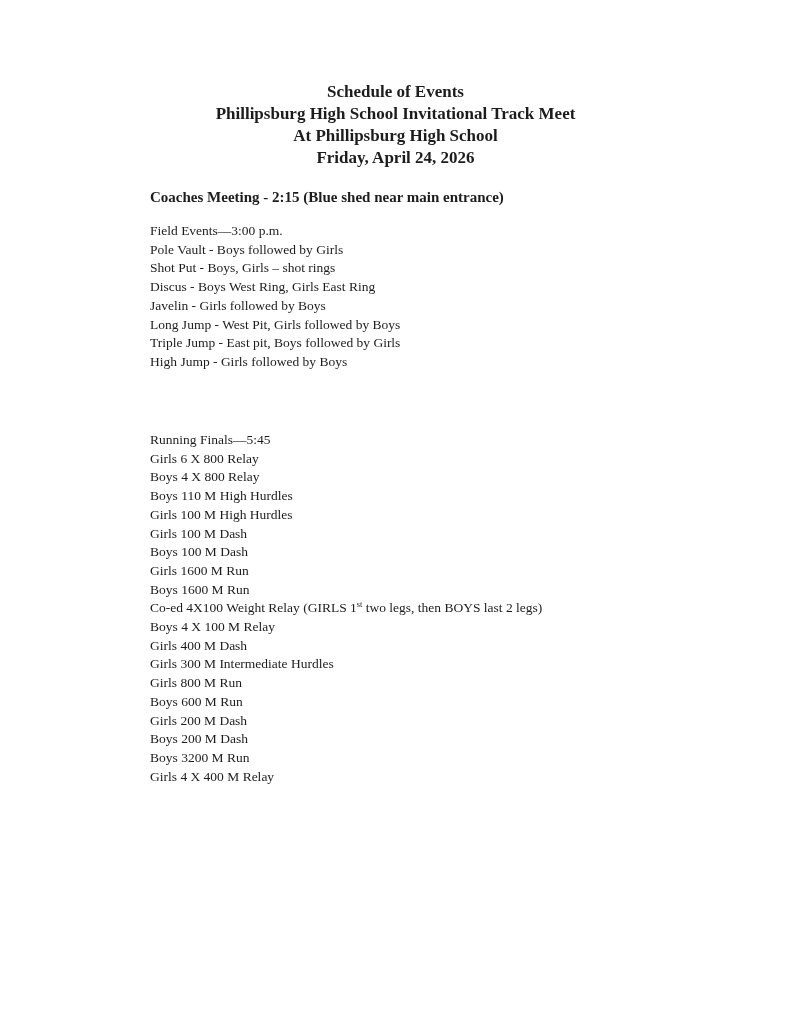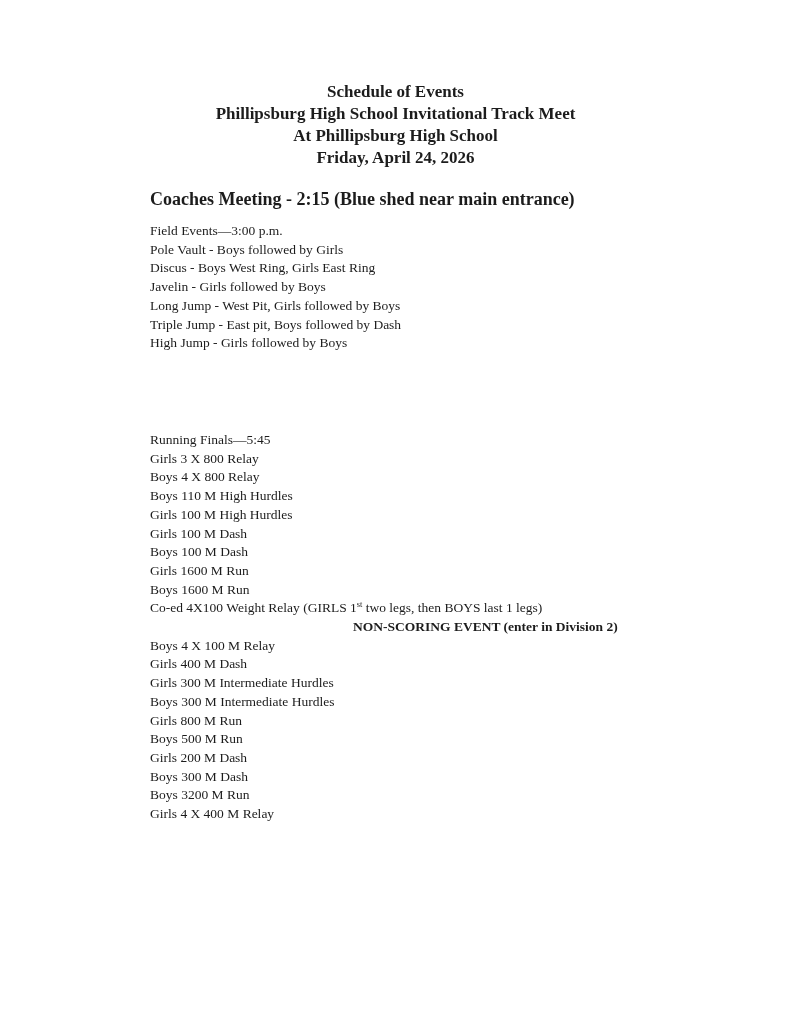--- a/index.html
+++ b/index.html
@@ -26,21 +26,21 @@
   }
   .title-line {
     font-size: 17px;
     line-height: 22px;
     font-weight: bold;
   }
   .coaches-line {
     position: absolute;
     top: 146px;
     left: 150px;
-    font-size: 18px;
+    font-size: 15px;
     font-weight: bold;
   }
   .section {
     position: absolute;
     left: 150px;
     font-size: 13.5px;
     line-height: 18.7px;
   }
   .section.field   { top: 179px; }
   .section.running { top: 388px; }
@@ -71,47 +71,46 @@
     <div class="title-line">Phillipsburg High School Invitational Track Meet</div>
     <div class="title-line">At Phillipsburg High School</div>
     <div class="title-line">Friday, April 24, 2026</div>
   </div>
 
   <div class="coaches-line">Coaches Meeting - 2:15 (Blue shed near main entrance)</div>
 
   <div class="section field">
     <div class="section-heading">Field Events—3:00 p.m.</div>
     <div class="event-line">Pole Vault - Boys followed by Girls</div>
+    <div class="event-line">Shot Put - Boys, Girls – shot rings</div>
     <div class="event-line">Discus - Boys West Ring, Girls East Ring</div>
     <div class="event-line">Javelin - Girls followed by Boys</div>
     <div class="event-line">Long Jump - West Pit, Girls followed by Boys</div>
-    <div class="event-line">Triple Jump - East pit, Boys followed by Dash</div>
+    <div class="event-line">Triple Jump - East pit, Boys followed by Girls</div>
     <div class="event-line">High Jump - Girls followed by Boys</div>
   </div>
 
   <div class="section running">
     <div class="section-heading">Running Finals—5:45</div>
-    <div class="event-line">Girls 3 X 800 Relay</div>
+    <div class="event-line">Girls 6 X 800 Relay</div>
     <div class="event-line">Boys 4 X 800 Relay</div>
     <div class="event-line">Boys 110 M High Hurdles</div>
     <div class="event-line">Girls 100 M High Hurdles</div>
     <div class="event-line">Girls 100 M Dash</div>
     <div class="event-line">Boys 100 M Dash</div>
     <div class="event-line">Girls 1600 M Run</div>
     <div class="event-line">Boys 1600 M Run</div>
 
-    <div class="event-line coed-line"><span>Co-ed 4X100 Weight Relay (GIRLS 1</span><sup>st</sup><span> two legs, then BOYS last 1 legs)</span></div>
+    <div class="event-line coed-line"><span>Co-ed 4X100 Weight Relay (GIRLS 1</span><sup>st</sup><span> two legs, then BOYS last 2 legs)</span></div>
 
-    <div class="note-line">NON-SCORING EVENT (enter in Division 2)</div>
 
     <div class="event-line">Boys 4 X 100 M Relay</div>
     <div class="event-line">Girls 400 M Dash</div>
     <div class="event-line">Girls 300 M Intermediate Hurdles</div>
-    <div class="event-line">Boys 300 M Intermediate Hurdles</div>
     <div class="event-line">Girls 800 M Run</div>
-    <div class="event-line">Boys 500 M Run</div>
+    <div class="event-line">Boys 600 M Run</div>
     <div class="event-line">Girls 200 M Dash</div>
-    <div class="event-line">Boys 300 M Dash</div>
+    <div class="event-line">Boys 200 M Dash</div>
     <div class="event-line">Boys 3200 M Run</div>
     <div class="event-line">Girls 4 X 400 M Relay</div>
   </div>
 
 </div>
 
 </body></html>

